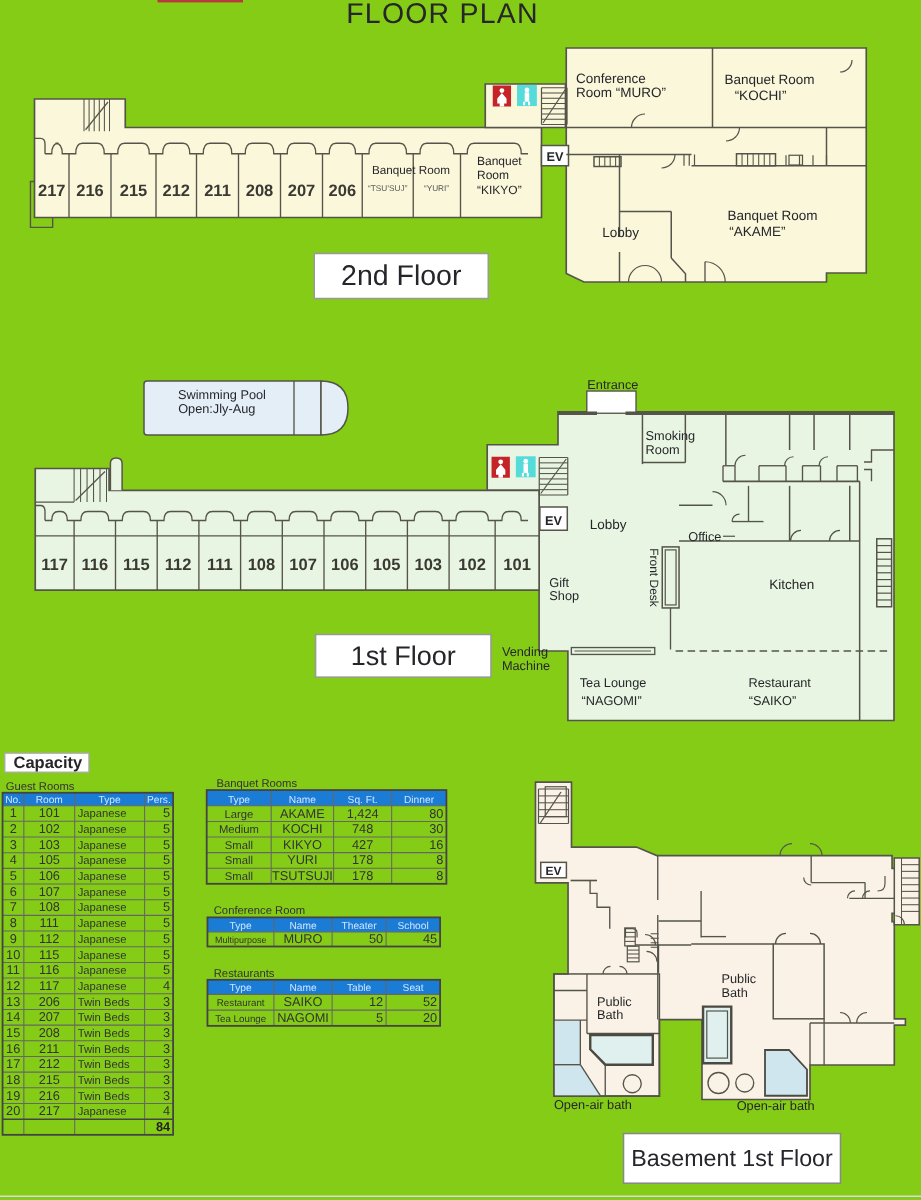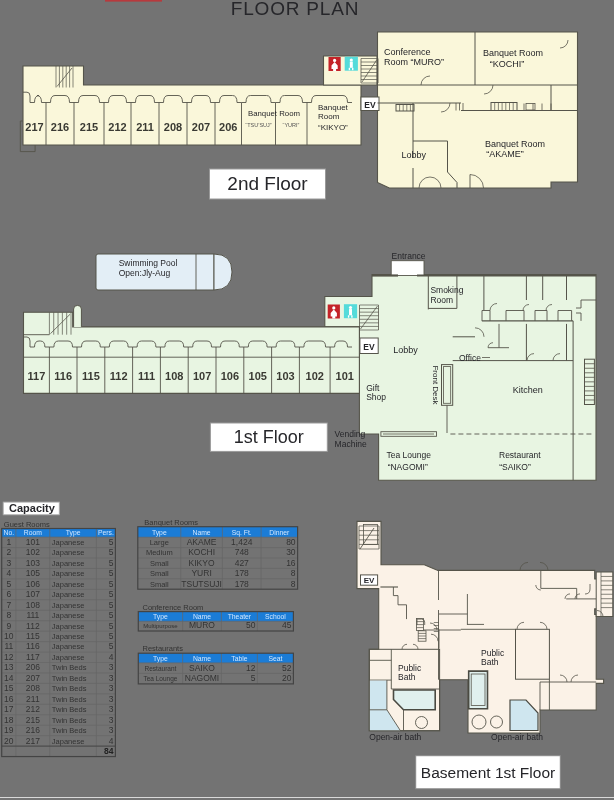--- a/index.html
+++ b/index.html
@@ -1,14 +1,14 @@
 <!DOCTYPE html>
 <html><head><meta charset="utf-8"><style>
 html,body{margin:0;padding:0;background:#fff;}
-#page{position:relative;width:614px;height:800px;background:#737373;overflow:hidden;}
+#page{position:relative;width:614px;height:800px;background:#84cc16;overflow:hidden;}
 text{font-family:"Liberation Sans",sans-serif;}
 </style></head><body>
 <div id="page">
 <svg width="614" height="800" viewBox="0 0 614 800">
 <text x="295" y="15" font-size="19" text-anchor="middle" font-weight="normal" fill="#26262a" letter-spacing="0.8">FLOOR PLAN</text>
 <rect x="105" y="0" width="57" height="1.6" fill="#b8393d"></rect>
 <g>
 <path d="M23,66 H83.5 V85 H361 V145 H23 Z" fill="#faf7da" stroke="#55544a" stroke-width="1.1" stroke-linejoin="miter"></path>
 <path d="M323.5,56 H377 V85 H323.5 Z" fill="#faf7da" stroke="#55544a" stroke-width="1.1" stroke-linejoin="miter"></path>
 <path d="M377.5,32 H577.5 V182 H551 V188 H389.3 L377.5,182.4 Z" fill="#faf7da" stroke="#55544a" stroke-width="1.1" stroke-linejoin="miter"></path>

